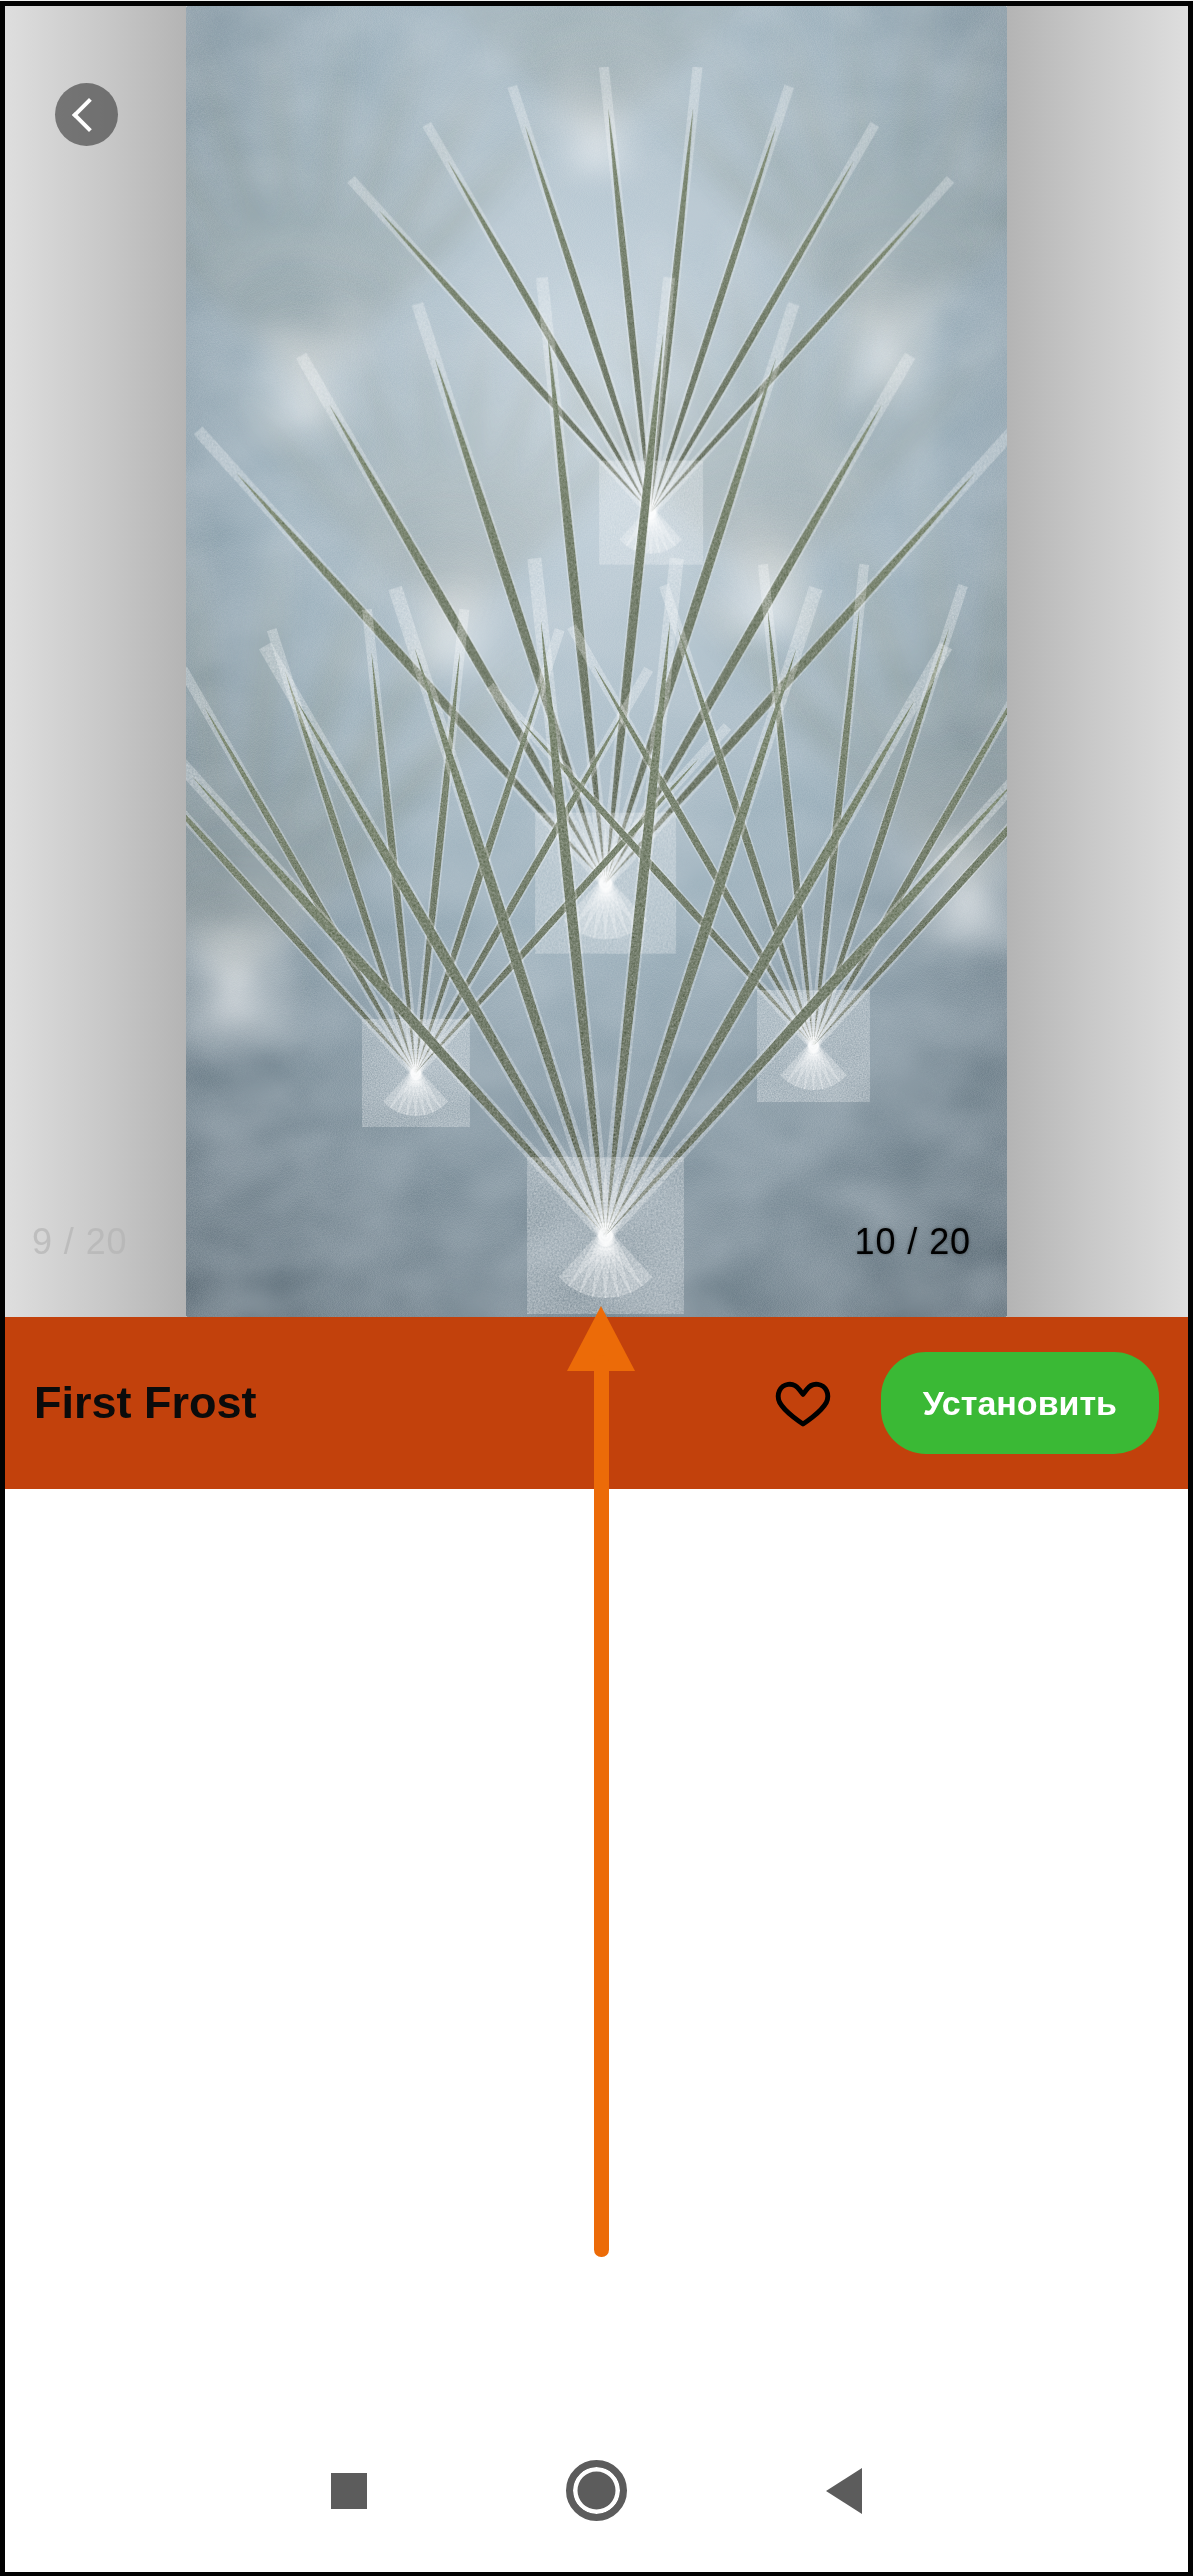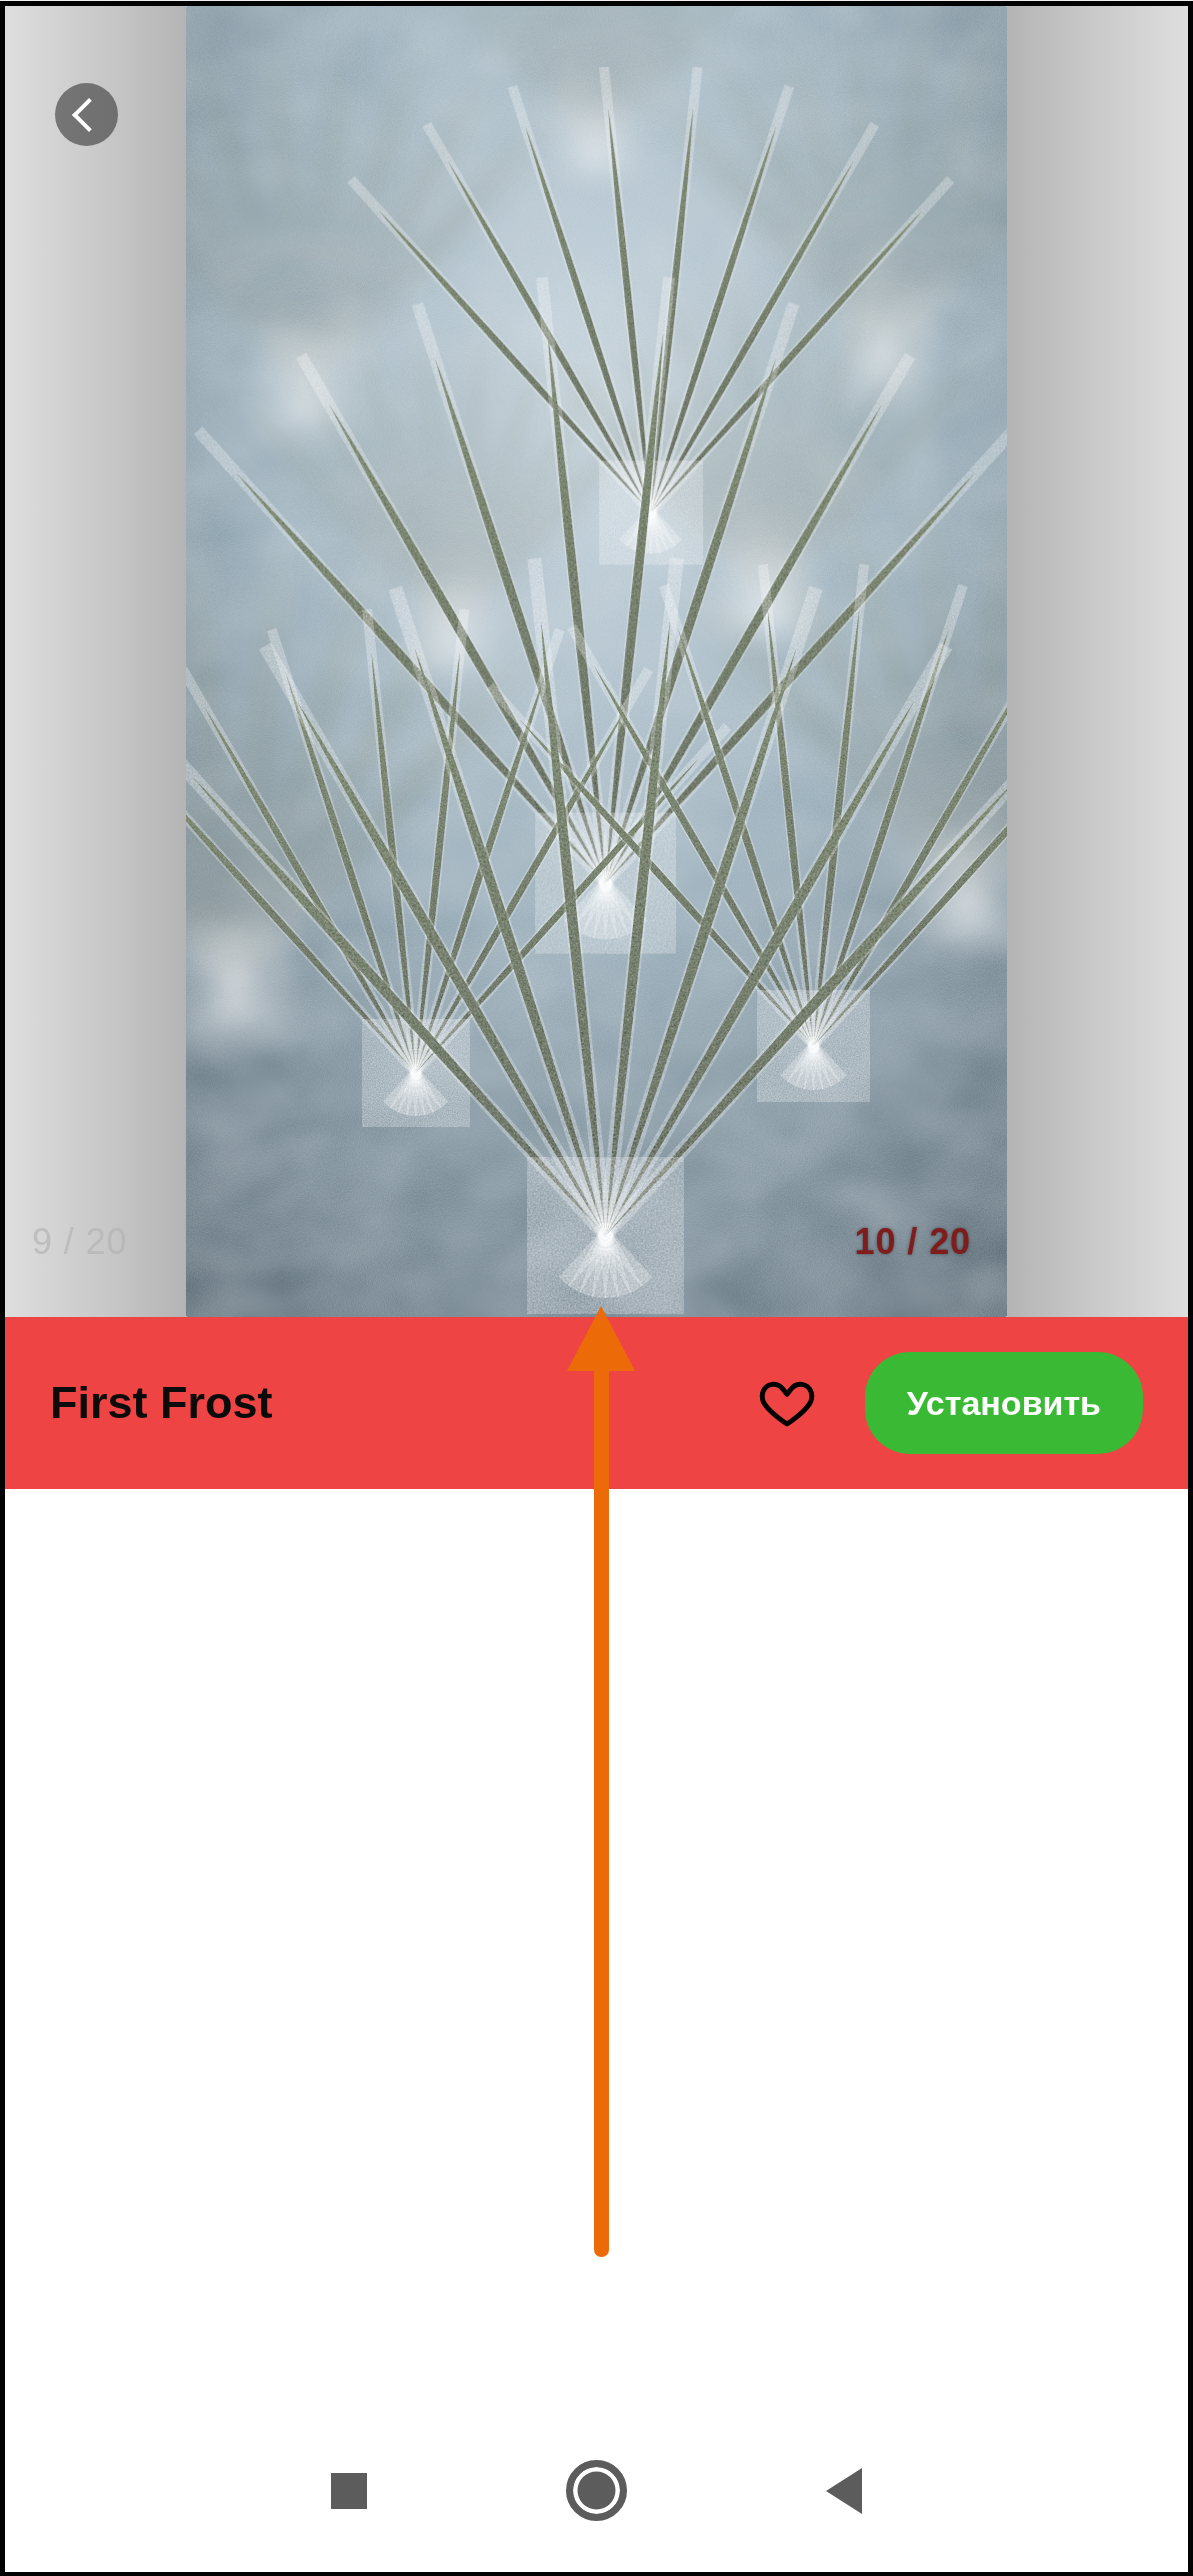--- a/index.html
+++ b/index.html
@@ -20,27 +20,27 @@
   }
   .preview-svg{width:100%;height:100%;display:block;}
 
   .back-btn{
     position:absolute;left:50px;top:77px;width:63px;height:63px;border-radius:50%;
     background:rgba(40,40,40,0.55);display:flex;align-items:center;justify-content:center;
   }
   .back-chevron{width:20px;height:20px;border-left:4.5px solid #ffffff;border-bottom:4.5px solid #ffffff;transform:rotate(45deg);margin-left:5.4px;}
 
   .page-counter{position:absolute;bottom:54px;font-size:36px;font-weight:400;letter-spacing:0.9px;}
-  .page-counter.main{right:217px;color:#7f1d1d;text-shadow:0 0 3.6px rgba(0,0,0,.4);font-weight:bold;}
+  .page-counter.main{right:217px;color:#000000;text-shadow:0 0 3.6px rgba(0,0,0,.4);}
   .page-counter.prev{left:27px;color:rgba(180,180,180,0.7);}
 
   
   .info-bar{
-    position:absolute;left:0;right:0;top:1311px;height:172px;background:#ef4444;
-    display:flex;align-items:center;padding:0 45px;box-sizing:border-box;
+    position:absolute;left:0;right:0;top:1311px;height:172px;background:#c2410c;
+    display:flex;align-items:center;padding:0 29px;box-sizing:border-box;
   }
   .title{font-size:45px;font-weight:600;color:#0b0b0b;flex:0 0 auto;}
   .spacer{flex:1 1 auto;}
   .heart{width:56px;height:56px;margin-right:50px;display:flex;align-items:center;justify-content:center;}
   .heart svg{width:56px;height:56px;}
   .install-btn{
     background:#3ab935;color:#ffffff;border-radius:45px;height:102px;
     padding:0 42px;display:flex;align-items:center;justify-content:center;
     font-size:34px;font-weight:600;
   }

